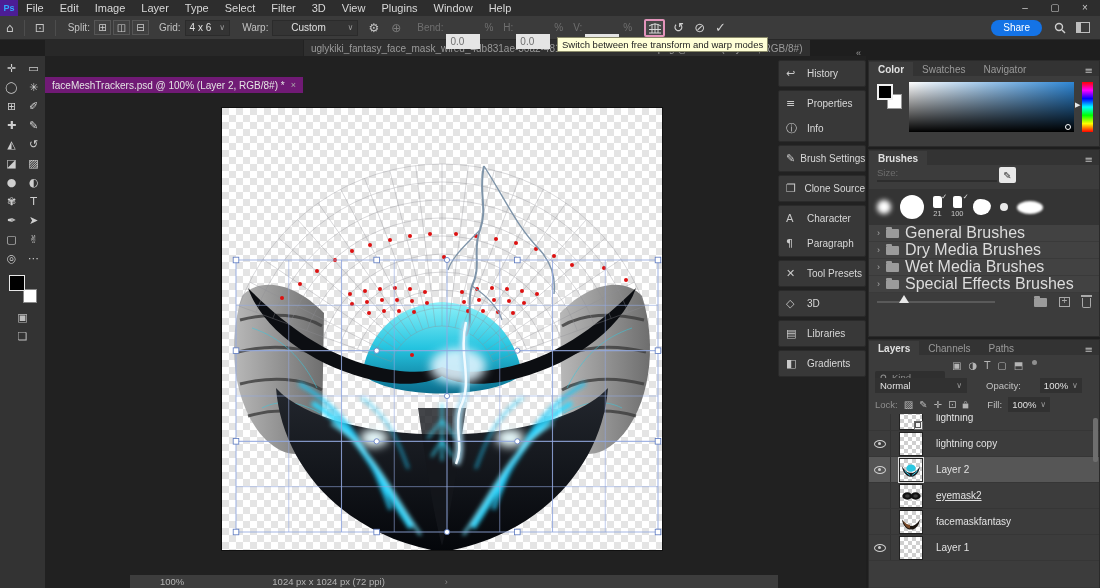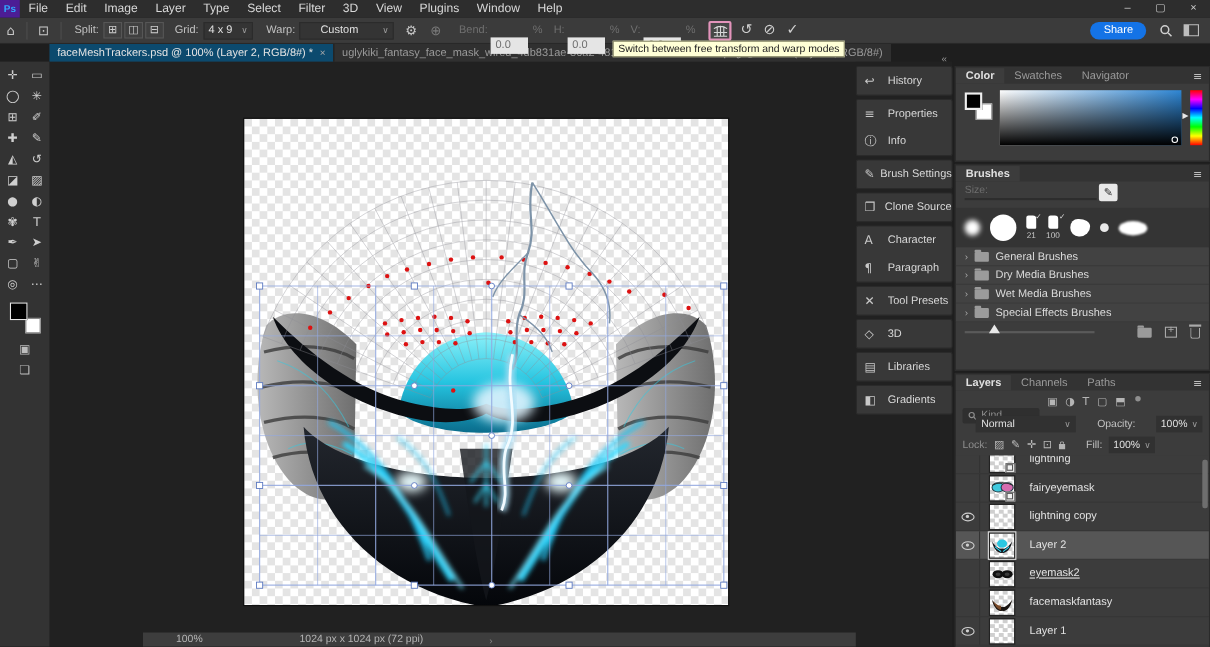--- a/index.html
+++ b/index.html
@@ -39,21 +39,21 @@
   .share-btn { margin-left:auto; background:#1473e6; color:#fff; font-size:10px; border-radius:9px;
     height:16px; padding:0 12px; display:flex; align-items:center; }
   .ob-right { display:flex; align-items:center; gap:10px; margin:0 10px 0 12px; }
   .ws-icon { width:14px; height:11px; border:1px solid #bdbdbd; border-left-width:5px; }
 
   
   .tabbar { position:absolute; left:45px; top:40px; width:733px; height:16px; background:#282828;
     display:flex; z-index:20; }
   .doc-tab { height:16px; display:flex; align-items:center; padding:0 7px; font-size:10px; max-width:420px; }
   .doc-tab .t-title { white-space:nowrap; overflow:hidden; text-overflow:clip; }
-  .doc-tab.active { background:#0c4a6e; color:#e4e4e4; }
+  .doc-tab.active { background:#701a75; color:#e4e4e4;margin-top:37px; }
   .doc-tab.inactive { background:#303030; color:#9a9a9a; border-left:1px solid #222; max-width:520px; }
   .tab-close { margin-left:6px; color:#aaa; font-size:9px; }
 
   .tooltip { position:absolute; left:557px; top:37px; background:#ffffd6; border:1px solid #8a8a6a;
     color:#222; font-size:9.5px; padding:1px 4px; z-index:60; white-space:nowrap; }
 
   
   .toolbar { position:absolute; left:0; top:56px; width:45px; height:532px; background:#333333; z-index:10;
     display:flex; flex-direction:column; align-items:center; padding-top:4px; }
   .tools-grid { display:grid; grid-template-columns:18px 18px; gap:2px 4px; }
@@ -121,21 +121,21 @@
   .bp-check { position:absolute; top:-3px; right:-5px; color:#ddd; font-size:7px; }
   .bp-blob { width:18px; height:16px; background:#fff; border-radius:40% 60% 55% 45%/50% 45% 60% 50%; }
   .bp-dot { width:8px; height:8px; border-radius:50%; background:#e9e9e9; }
   .bp-ell { width:26px; height:13px; border-radius:50%; background:#fff; filter:blur(1px); }
   .br-folders { background:#424242; }
   .br-folder-row { height:17px; display:flex; align-items:center; padding-left:8px; gap:6px;
     border-bottom:1px solid #3a3a3a; }
   .fr-chev { color:#aaa; font-size:9px; }
   .icon-folder { width:13px; height:9px; background:#9b9b9b; border-radius:1px; position:relative; }
   .icon-folder::before { content:""; position:absolute; left:0; top:-2px; width:6px; height:2px; background:#9b9b9b; border-radius:1px 1px 0 0; }
-  .br-folder-label { font-size:10px; color:#dcdcdc; }
+  .br-folder-label { font-size:16px; color:#dcdcdc; }
   .br-bottom { height:18px; display:flex; align-items:center; padding:0 8px; gap:8px; }
   .br-slider { position:relative; width:118px; height:2px; background:#5a5a5a; }
   .br-thumb { position:absolute; left:22px; top:-6px; width:0; height:0;
     border-left:5px solid transparent; border-right:5px solid transparent; border-bottom:8px solid #e8e8e8; }
   .br-bottom-icons { margin-left:auto; display:flex; gap:12px; align-items:center; }
 
   
   .i-plus { width:11px; height:10px; border:1px solid #a9a9a9; position:relative; }
   .i-plus::before { content:"+"; position:absolute; left:1.5px; top:-3px; color:#a9a9a9; font-size:10px; }
   .i-trash { width:9px; height:10px; border:1px solid #a9a9a9; border-top:none; border-radius:0 0 2px 2px; position:relative; margin-top:2px; }
@@ -149,21 +149,21 @@
   .i-lock { width:7px; height:6px; background:#b3b3b3; position:relative; margin-top:3px; }
   .i-lock::before { content:""; position:absolute; left:1px; top:-3px; width:3px; height:3px;
     border:1px solid #b3b3b3; border-bottom:none; border-radius:3px 3px 0 0; }
 
   
   .ly-filter { height:21px; display:flex; align-items:center; padding:0 6px; gap:7px; }
   .ly-kind { width:70px; height:14px; background:#2f2f2f; border-radius:2px; display:flex; align-items:center;
     padding:0 5px; gap:4px; color:#8f8f8f; font-size:9.5px;margin-top:24px; }
   .ly-ficon { color:#b5b5b5; font-size:10px; font-family:"DejaVu Sans",sans-serif; }
   .ly-fdot { width:5px; height:5px; border-radius:50%; background:#8f8f8f; margin-left:2px; margin-top:-6px; }
-  .ly-blend { height:19px; display:flex; align-items:center; padding:0 6px; font-size:9.5px; gap:19px;margin-left:12px; }
+  .ly-blend { height:19px; display:flex; align-items:center; padding:0 6px; font-size:9.5px; gap:19px; }
   .ly-mode { width:92px; height:15px; background:#313131; display:flex; align-items:center; padding:0 5px; color:#e0e0e0; }
   .ly-mode .caret,.ly-pct .caret { margin-left:auto; color:#999; font-size:8px; }
   .ly-pct { width:42px; height:15px; background:#313131; display:flex; align-items:center; padding:0 4px; color:#e0e0e0; }
   .ly-lockrow { height:19px; display:flex; align-items:center; padding:0 6px; font-size:9.5px; gap:6px; color:#8f8f8f; }
   .ly-lockrow .lk { color:#b9b9b9; font-size:10px; font-family:"DejaVu Sans",sans-serif; }
   .ly-list { position:relative; height:173px; overflow:hidden; background:#3c3c3c; }
   .ly-rows { position:absolute; left:0; top:-9px; width:100%; }
   .ly-row { height:26px; display:flex; align-items:center; border-bottom:1px solid #363636; position:relative; }
   .ly-row.selected { background:#565656; }
   .ly-eyecol { width:22px; height:100%; border-right:1px solid #333; display:flex; align-items:center; justify-content:center; flex:none; }
@@ -213,21 +213,21 @@
     <div class="ob-icon">⌂</div>
     <div class="ob-sep"></div>
     <div class="ob-icon">⊡</div>
     <div class="ob-sep"></div>
     <span class="ob-label">Split:</span>
     <div class="split-btn">⊞</div>
     <div class="split-btn">◫</div>
     <div class="split-btn">⊟</div>
     <span class="ob-label">Grid:</span>
     <div class="ob-select">
-      <span>4 x 9</span>
+      <span>4 x 6</span>
       <span class="caret">∨</span>
     </div>
     <span class="ob-label">Warp:</span>
     <div class="ob-select" style="width:86px;">
       <span style="margin:0 auto;">Custom</span>
       <span class="caret">∨</span>
     </div>
     <div class="ob-icon">⚙</div>
     <div class="ob-icon" style="color:#7a7a7a;">⊕</div>
     <span class="ob-field-label">Bend:</span>
@@ -738,34 +738,20 @@
           <div class="ly-row">
             <div class="ly-eyecol">
                 <div class="i-eye" style="visibility: hidden;"></div>
               </div>
             <div class="ly-thumb">
                 <div class="smart-badge"></div>
               </div>
             <span class="ly-name">lightning</span>
           </div>
 
-          <div class="ly-row">
-            <div class="ly-eyecol">
-                <div class="i-eye" style="visibility: hidden;"></div>
-              </div>
-            <div class="ly-thumb">
-              <svg viewBox="0 0 24 24">
-                  <ellipse cx="8" cy="11" rx="6" ry="4.5" fill="#3fc9de" stroke="#1b3a44"></ellipse>
-                  <ellipse cx="17" cy="11" rx="6" ry="4.5" fill="#d66db0" stroke="#1b3a44"></ellipse>
-                  <path d="M2,9 Q12,4 23,9" stroke="#222" fill="none"></path>
-                </svg>
-              <div class="smart-badge"></div>
-            </div>
-            <span class="ly-name">fairyeyemask</span>
-          </div>
 
           <div class="ly-row">
             <div class="ly-eyecol">
                 <div class="i-eye"></div>
               </div>
             <div class="ly-thumb"></div>
             <span class="ly-name">lightning copy</span>
           </div>
 
           <div class="ly-row selected">

